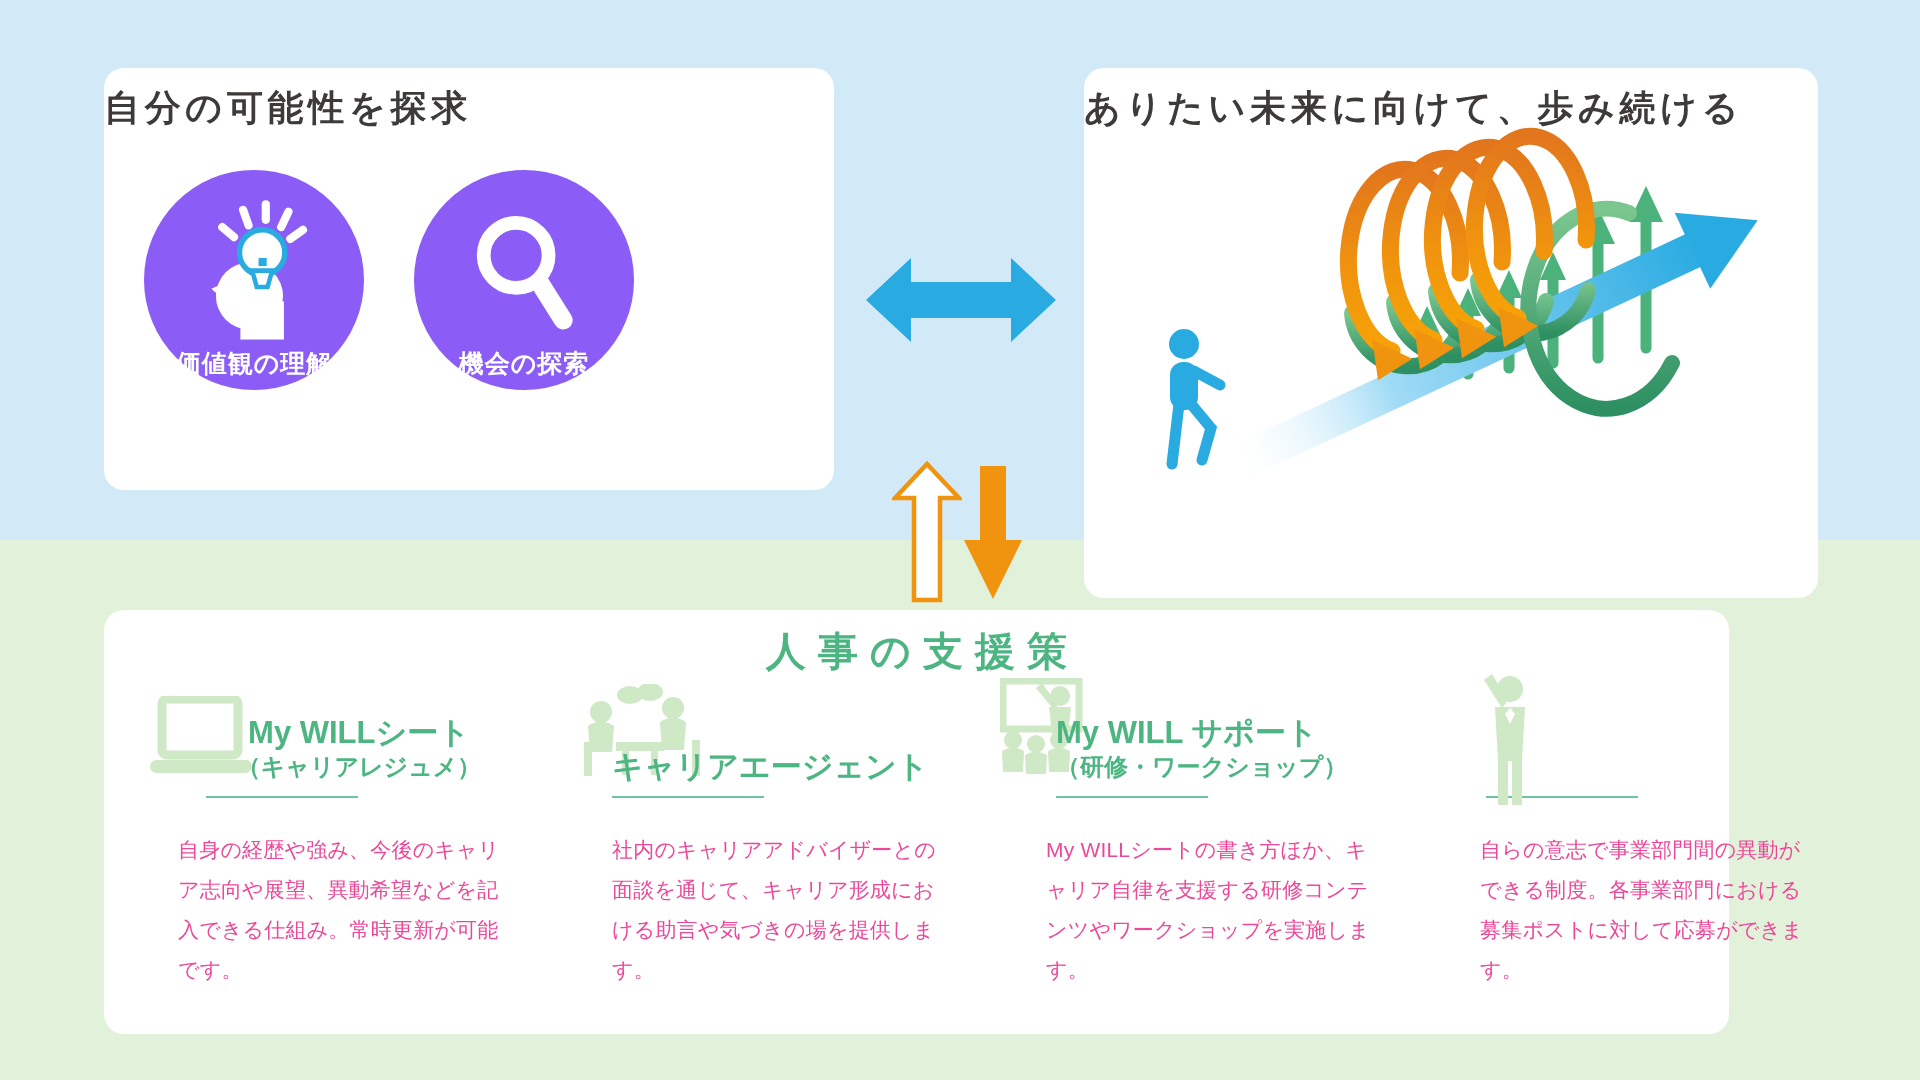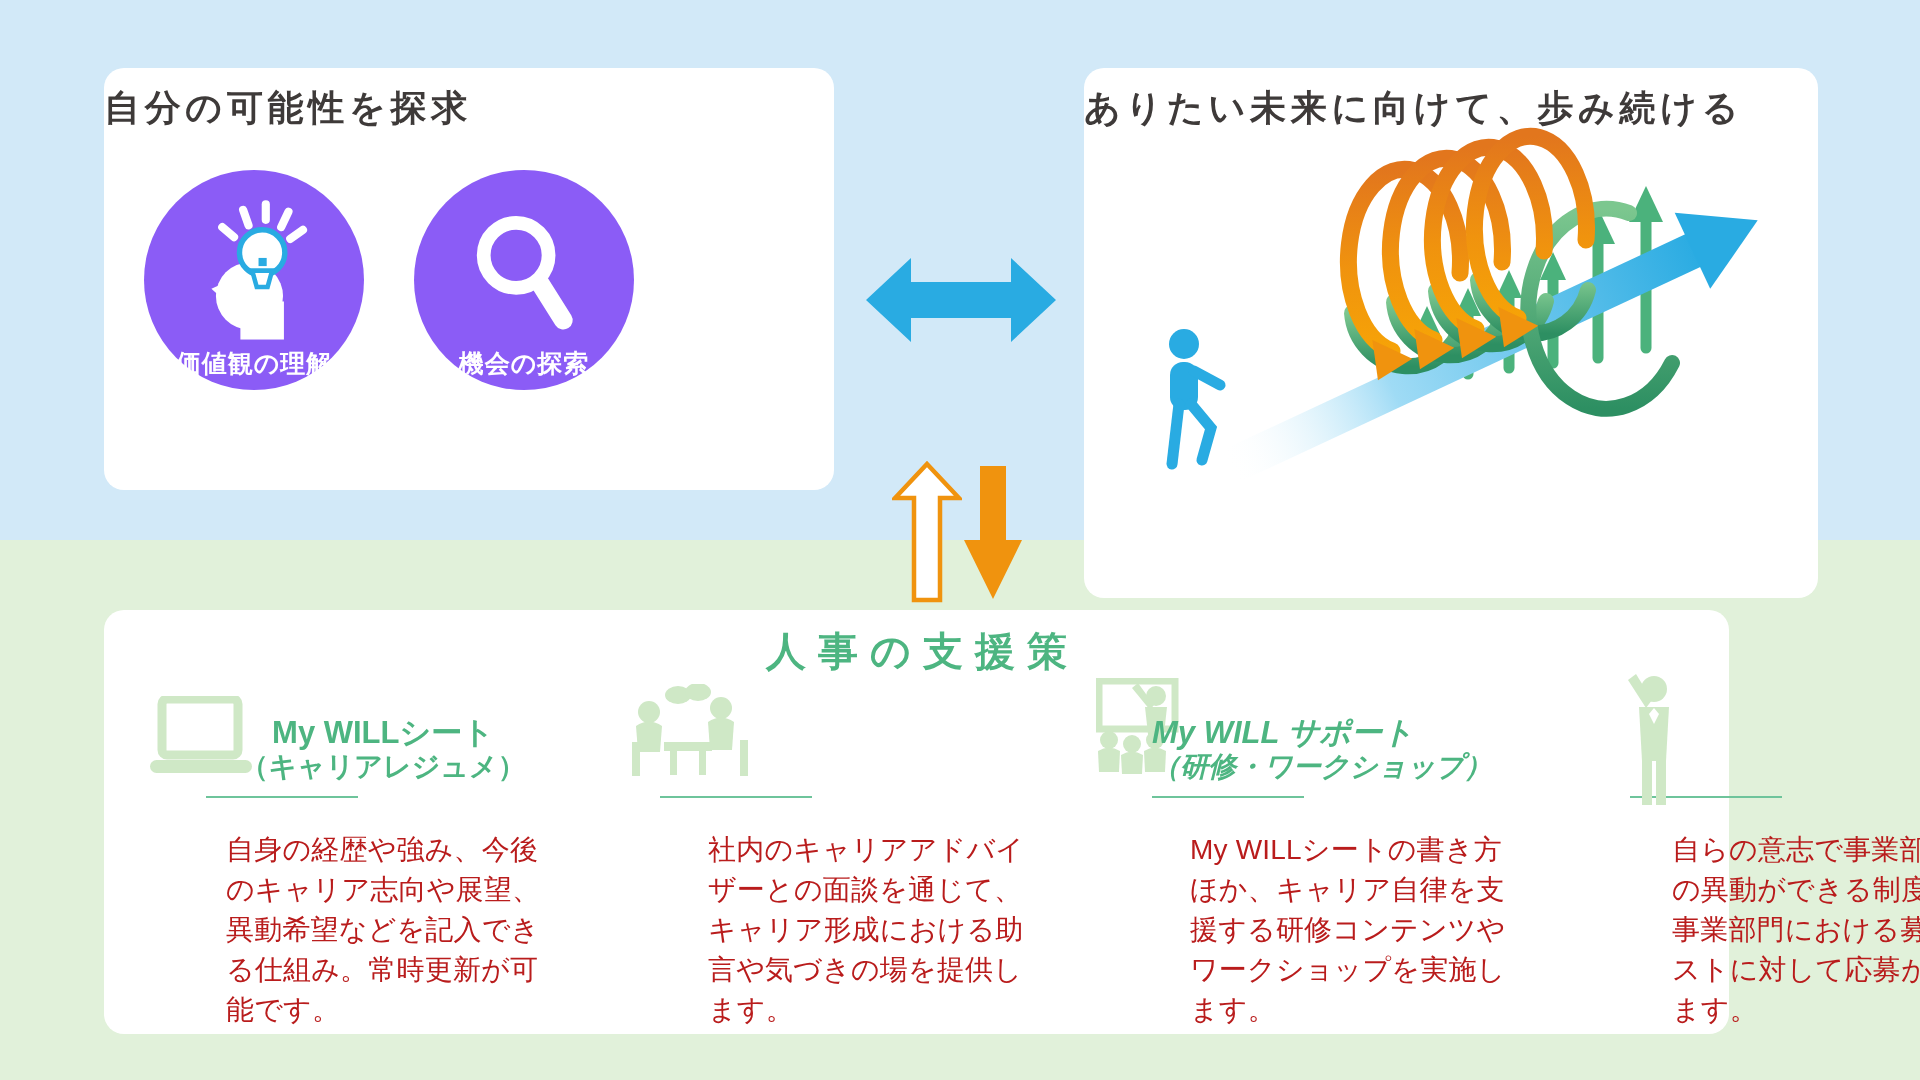--- a/index.html
+++ b/index.html
@@ -40,33 +40,32 @@
   .columns{
     position:absolute;left:74px;right:40px;top:76px;
     display:grid;grid-template-columns:repeat(4,1fr);column-gap:100px;
   }
   .col{position:relative;}
   .col-head{
     position:relative;height:98px;display:flex;flex-direction:column;
     justify-content:flex-end;white-space:nowrap;
   }
   .col-h1{font-size:31px;font-weight:bold;color:#4db581;position:relative;z-index:1;line-height:35px;}
-  .col-h2{font-size:28px;font-weight:bold;color:#4db581;position:relative;z-index:1;line-height:34px;}
+  .col-h2{font-size:24px;font-weight:bold;color:#4db581;position:relative;z-index:1;line-height:34px;}
   .col-icon{position:absolute;z-index:0;}
   .col:nth-child(1) .col-h1,.col:nth-child(1) .col-h2{margin-left:28px;text-align:center;}
-  .col:nth-child(3) .col-h1,.col:nth-child(3) .col-h2{margin-left:10px;font-style:italic;}
+  .col:nth-child(3) .col-h1,.col:nth-child(3) .col-h2{margin-left:10px;}
   .col:nth-child(4) .col-h1{margin-left:46px;}
   .col-underline{width:152px;border-bottom:2px solid #6ec49b;margin-top:12px;}
   .col:nth-child(1) .col-underline{margin-left:28px;}
   .col:nth-child(3) .col-underline{margin-left:10px;}
   .col:nth-child(4) .col-underline{margin-left:6px;}
   .col-body{
-    margin-top:32px;width:334px;font-size:28px;line-height:40px;color:#b91c1c;
+    margin-top:32px;width:334px;font-size:21px;line-height:40px;color:#ec4899;
     letter-spacing:0.2px;
-    margin-left:48px;
   }
 </style>
 </head>
 <body>
 
 <div class="bg-top"></div>
 <div class="bg-bottom"></div>
 
 <div class="card" id="card-explore">
   <div class="card-title">自分の可能性を探求</div>
@@ -216,20 +215,21 @@
             <path d="M4,42 q13,-9 26,0 l-2,26 h-22 z"></path>
             <circle cx="89" cy="24" r="11"></circle>
             <path d="M76,38 q13,-9 26,0 l-2,28 h-22 z"></path>
             <rect x="32" y="58" width="48" height="9"></rect>
             <rect x="38" y="67" width="7" height="24"></rect>
             <rect x="67" y="67" width="7" height="24"></rect>
             <rect x="0" y="58" width="8" height="34"></rect>
             <rect x="108" y="56" width="8" height="36"></rect>
           </g>
         </svg>
+        <div class="col-h1">キャリアエージェント</div>
         <div class="col-h2"></div>
       </div>
       <div class="col-underline"></div>
       <div class="col-body">社内のキャリアアドバイザーとの面談を通じて、キャリア形成における助言や気づきの場を提供します。</div>
     </div>
 
     <div class="col">
       <div class="col-head">
         <svg class="col-icon" style="left:-46px;top:-8px;" width="122" height="104" viewBox="0 0 122 104">
           <rect x="3" y="3" width="76" height="48" fill="none" stroke="#cfe8c6" stroke-width="7"></rect>

